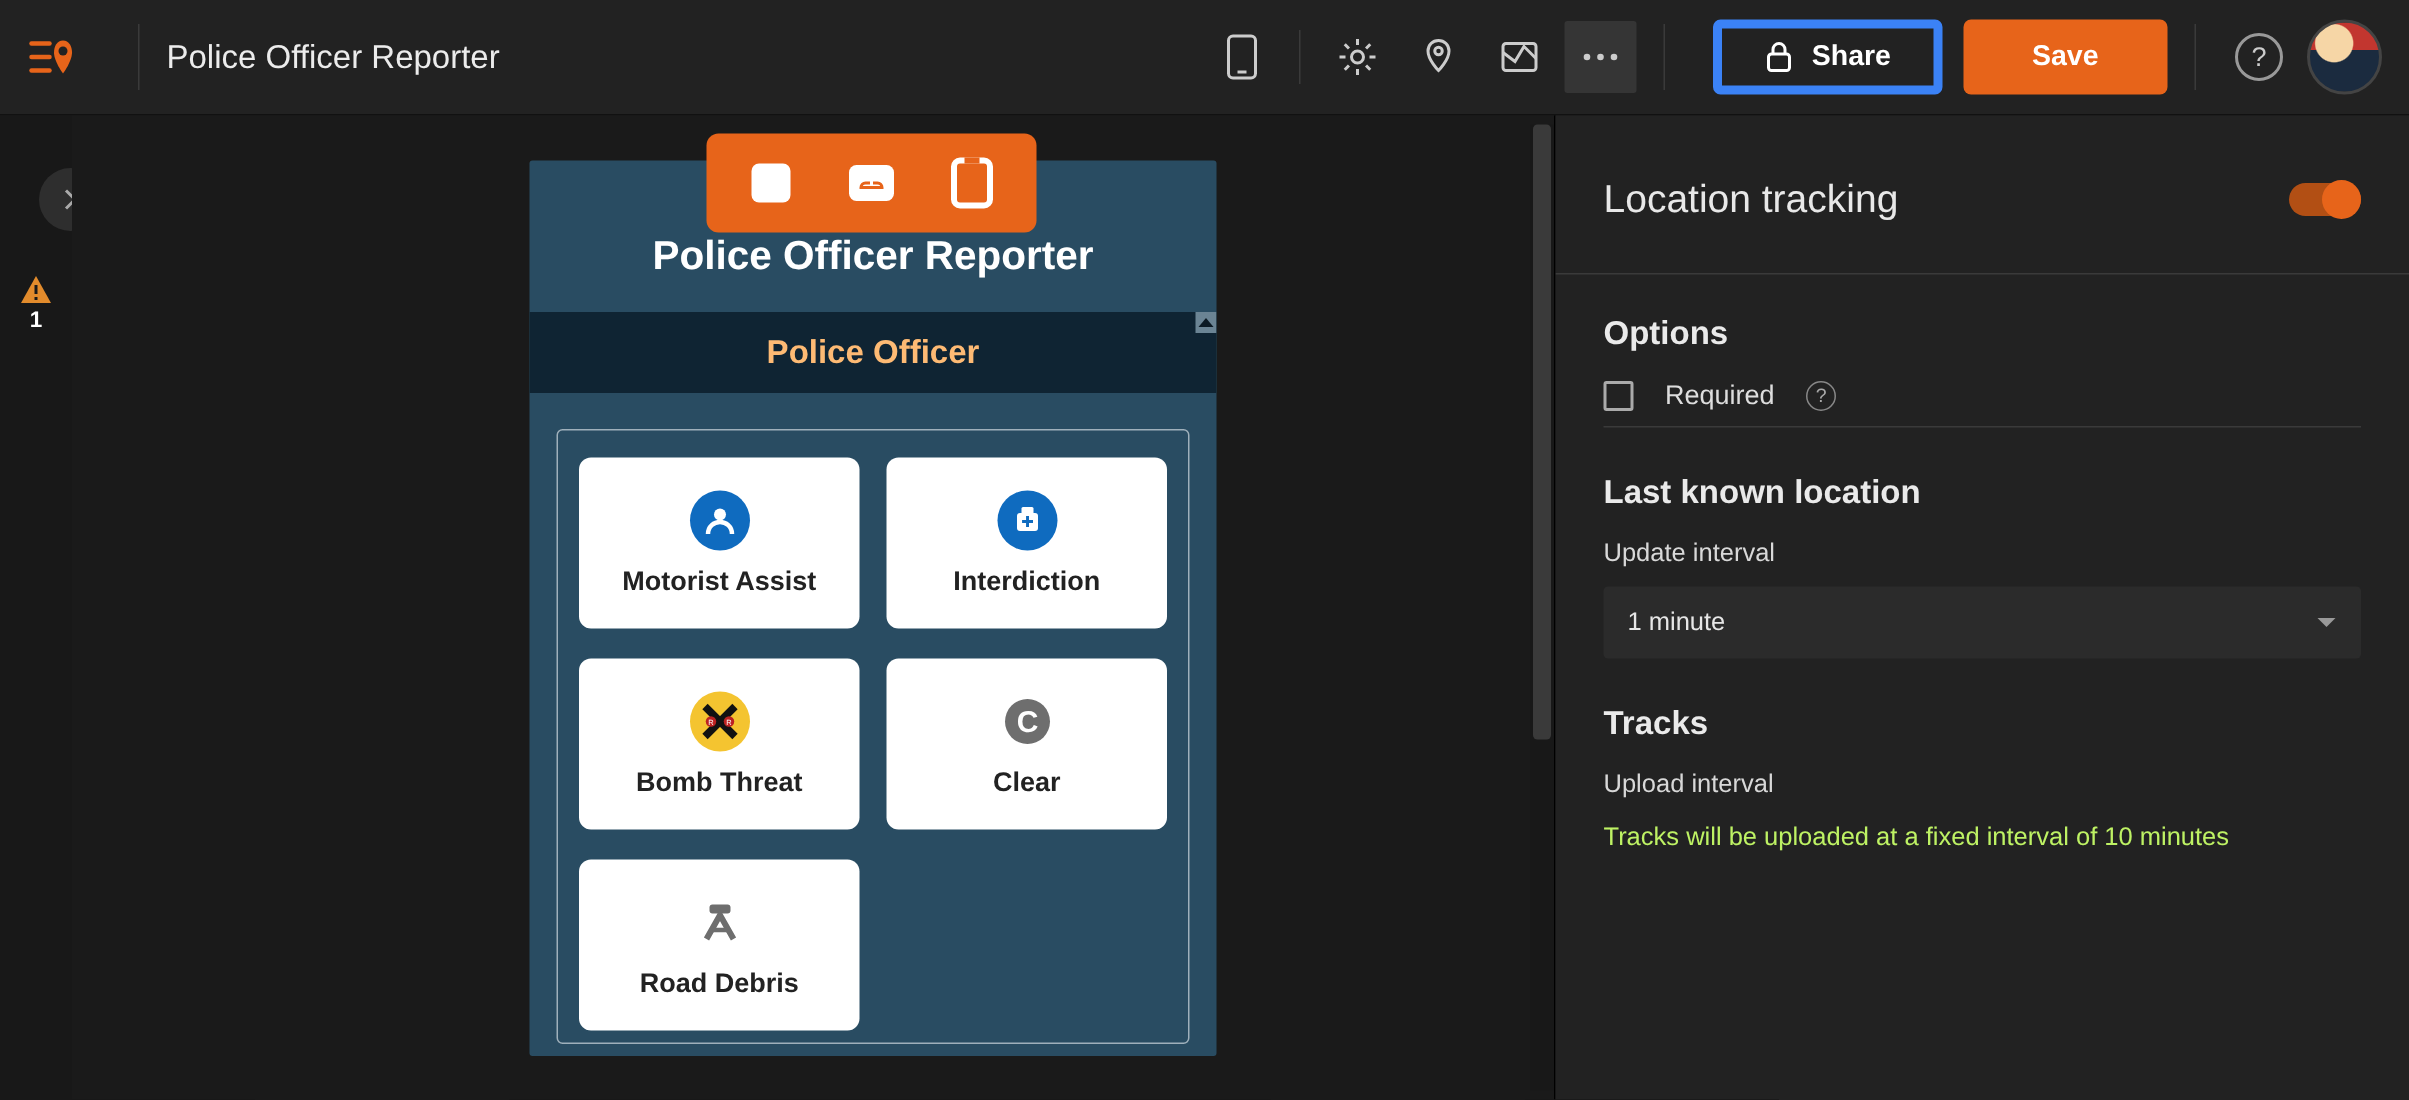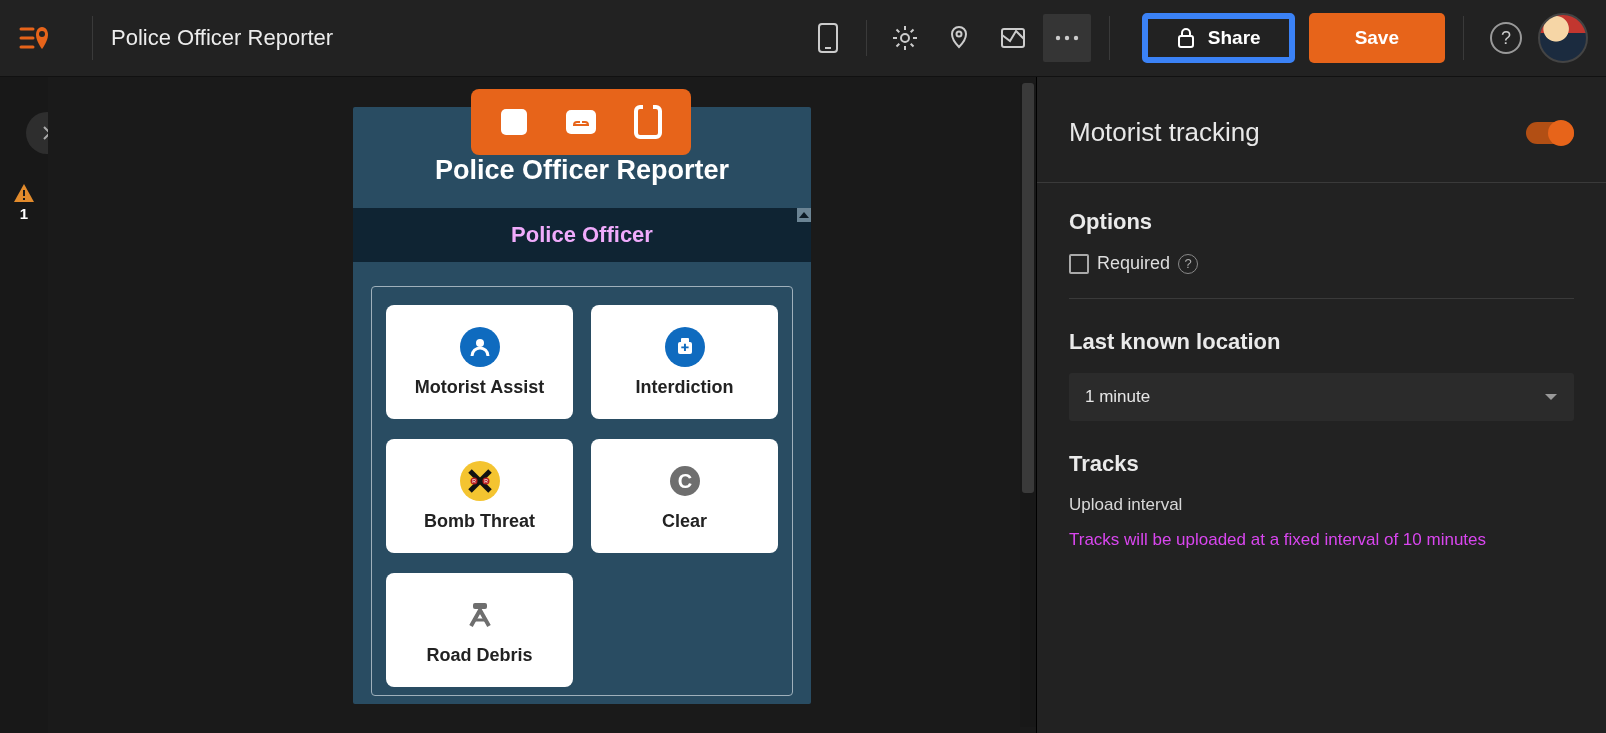--- a/index.html
+++ b/index.html
@@ -36,21 +36,21 @@
   .phone { position:absolute; left:305px; top:30px; width:458px; background:#294c62; border-radius:2px; overflow:hidden; }
   .float-toolbar { position:absolute; left:423px; top:12px; width:220px; height:66px; background:#e7641a; border-radius:8px; display:flex; align-items:center; justify-content:space-around; padding:0 10px; z-index:5;}
   .ft-item { width:38px; height:38px; display:flex; align-items:center; justify-content:center; cursor:pointer; color:#fff; }
   .ft-square { width:26px; height:26px; background:#fff; border-radius:5px; }
   .ft-link { width:30px; height:24px; background:#fff; border-radius:5px; display:flex; align-items:center; justify-content:center;}
   .ft-link svg{color:#e7641a;}
   .ft-rect { width:28px; height:34px; border:4px solid #fff; border-radius:6px; position:relative;}
   .ft-rect::after{content:""; position:absolute; top:-4px; left:50%; transform:translateX(-50%); width:10px; height:4px; background:#e7641a;}
 
   .phone-title { text-align:center; font-size:27px; font-weight:600; color:#fff; padding:48px 10px 22px; }
-  .phone-section-header { background:#0f2433; color:#f0abfc; text-align:center; font-size:22px; font-weight:600; padding:14px 0; position:relative;}
+  .phone-section-header { background:#0f2433; color:#fdba74; text-align:center; font-size:22px; font-weight:600; padding:14px 0; position:relative;}
   .inner-scroll { position:absolute; right:0; top:0; width:14px; height:100%; }
   .inner-scroll-up { position:absolute; right:0; top:0; width:14px; height:14px; background:#6b8494; display:flex; align-items:center; justify-content:center;}
   .inner-scroll-up::after{content:""; border-left:5px solid transparent; border-right:5px solid transparent; border-bottom:6px solid #0c1a24;}
   .phone-body { position:relative; padding:24px 18px 8px; }
   .tile-border { border:1px solid #9fb0bb; border-radius:4px; padding:18px 14px 8px; }
   .tile-grid { display:grid; grid-template-columns:1fr 1fr; gap:20px 18px; }
   .tile { background:#fff; border-radius:8px; height:114px; display:flex; flex-direction:column; align-items:center; justify-content:center; color:#222; cursor:pointer;}
   .tile .ticon { width:40px; height:40px; display:flex; align-items:center; justify-content:center; margin-bottom:10px;}
   .tile .tlabel { font-size:18px; font-weight:600; text-align:right;}
   .circ { width:40px; height:40px; border-radius:50%; display:flex; align-items:center; justify-content:center; color:#fff;}
@@ -62,29 +62,29 @@
 
   
   .rpanel { width:569px; background:#222; display:flex; flex-direction:column; overflow:auto;}
   .rp-head { display:flex; align-items:center; justify-content:space-between; padding:40px 32px 34px; border-bottom:1px solid #3a3a3a;}
   .rp-head h1 { font-size:26px; font-weight:400; color:#e8e8e8;}
   .toggle2 { width:48px; height:22px; background:#b24f14; border-radius:12px; position:relative; cursor:pointer;}
   .toggle2 .knob { position:absolute; right:0px; top:-2px; width:26px; height:26px; background:#e7641a; border-radius:50%; }
 
   .rp-body { padding:26px 32px; }
   .sect-title { font-size:22px; font-weight:600; color:#eaeaea; margin-bottom:18px;}
-  .check-row { display:flex; align-items:center; gap:8px; margin-bottom:24px;}
+  .check-row { display:flex; align-items:center; gap:21px; margin-bottom:10px;}
   .checkbox { width:20px; height:20px; border:2px solid #aaa; border-radius:2px; cursor:pointer;}
   .opt-label { font-size:18px; color:#ddd;}
   .mini-help { width:20px; height:20px; border:1.5px solid #888; border-radius:50%; display:flex; align-items:center; justify-content:center; font-size:13px; color:#aaa; cursor:pointer;}
   .hr { height:1px; background:#3a3a3a; margin:8px 0 30px;}
   .field-label { font-size:17px; color:#d8d8d8; margin-bottom:12px;}
   .select { background:#2b2b2b; height:48px; border-radius:3px; display:flex; align-items:center; justify-content:space-between; padding:0 16px; font-size:17px; color:#e6e6e6; cursor:pointer; margin-bottom:30px;text-align:center;}
   .select .chev { color:#999; }
-  .desc { font-size:17px; color:#d946ef; line-height:1.5; }
+  .desc { font-size:17px; color:#bef264; line-height:1.5; }
 
   svg { display:block; }
 </style>
 </head>
 <body>
 
 <div class="app">
 
   <div class="topbar">
     <div class="logo">
@@ -264,35 +264,36 @@
 
       <div class="canvas-scroll-track">
         <div class="canvas-scroll-thumb"></div>
       </div>
     </div>
 
     <div class="panel-sep"></div>
 
     <div class="rpanel">
       <div class="rp-head">
-        <h1>Motorist tracking</h1>
+        <h1>Location tracking</h1>
         <div class="toggle2">
             <div class="knob"></div>
           </div>
       </div>
       <div class="rp-body">
         <div class="sect-title">Options</div>
         <div class="check-row">
           <div class="checkbox"></div>
           <span class="opt-label">Required</span>
           <div class="mini-help">?</div>
         </div>
         <div class="hr"></div>
 
         <div class="sect-title">Last known location</div>
+        <div class="field-label">Update interval</div>
         <div class="select">
           <span>1 minute</span>
           <span class="chev">
             <svg width="14" height="10" viewBox="0 0 14 10" fill="#999">
                 <path d="M1 2l6 6 6-6z"></path>
               </svg>
           </span>
         </div>
 
         <div class="sect-title">Tracks</div>

